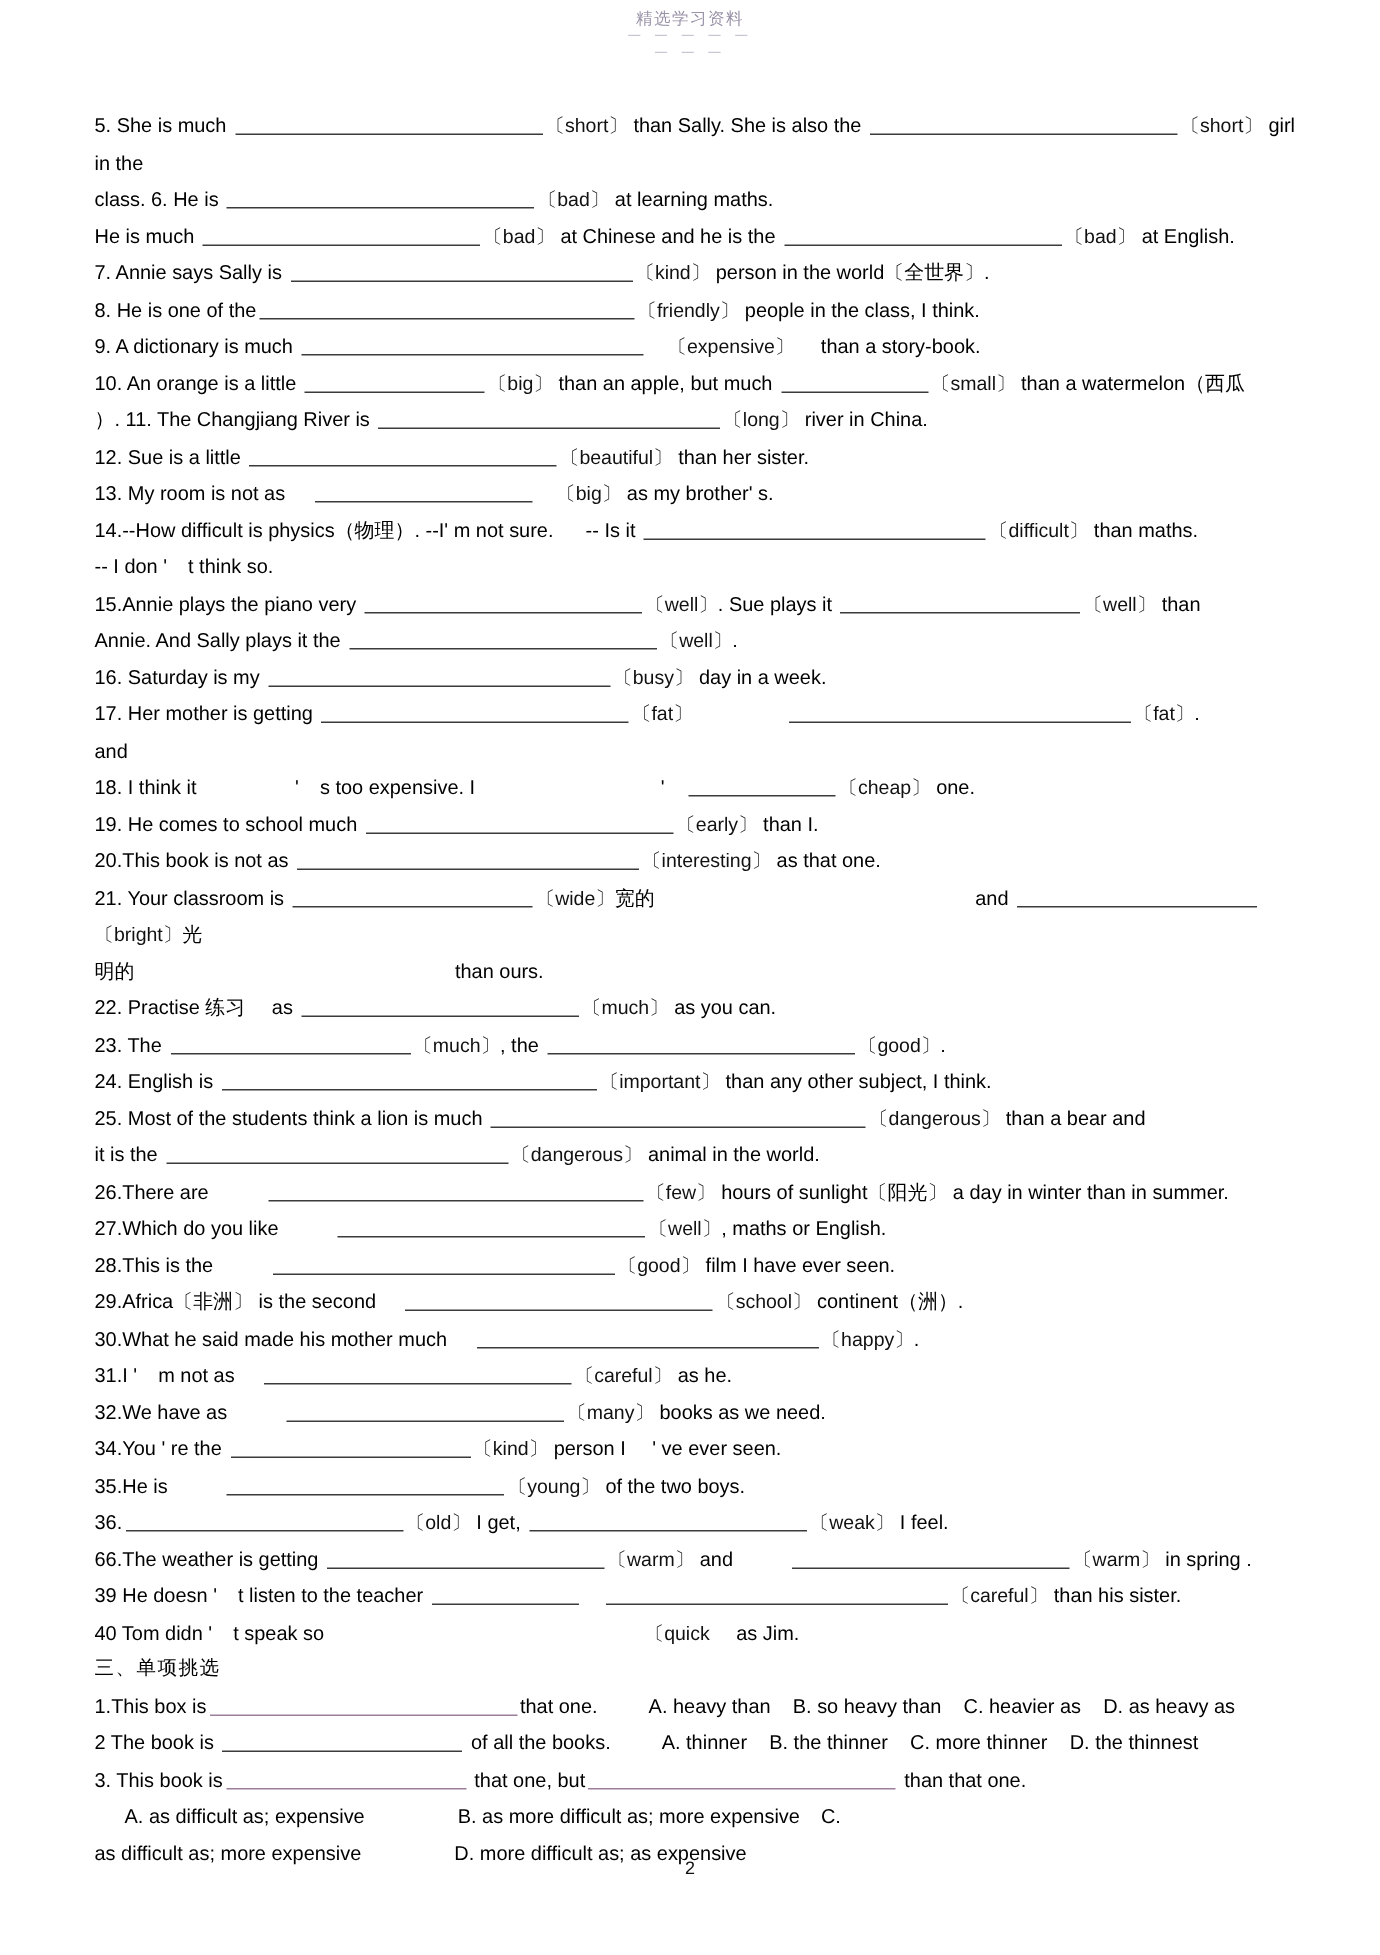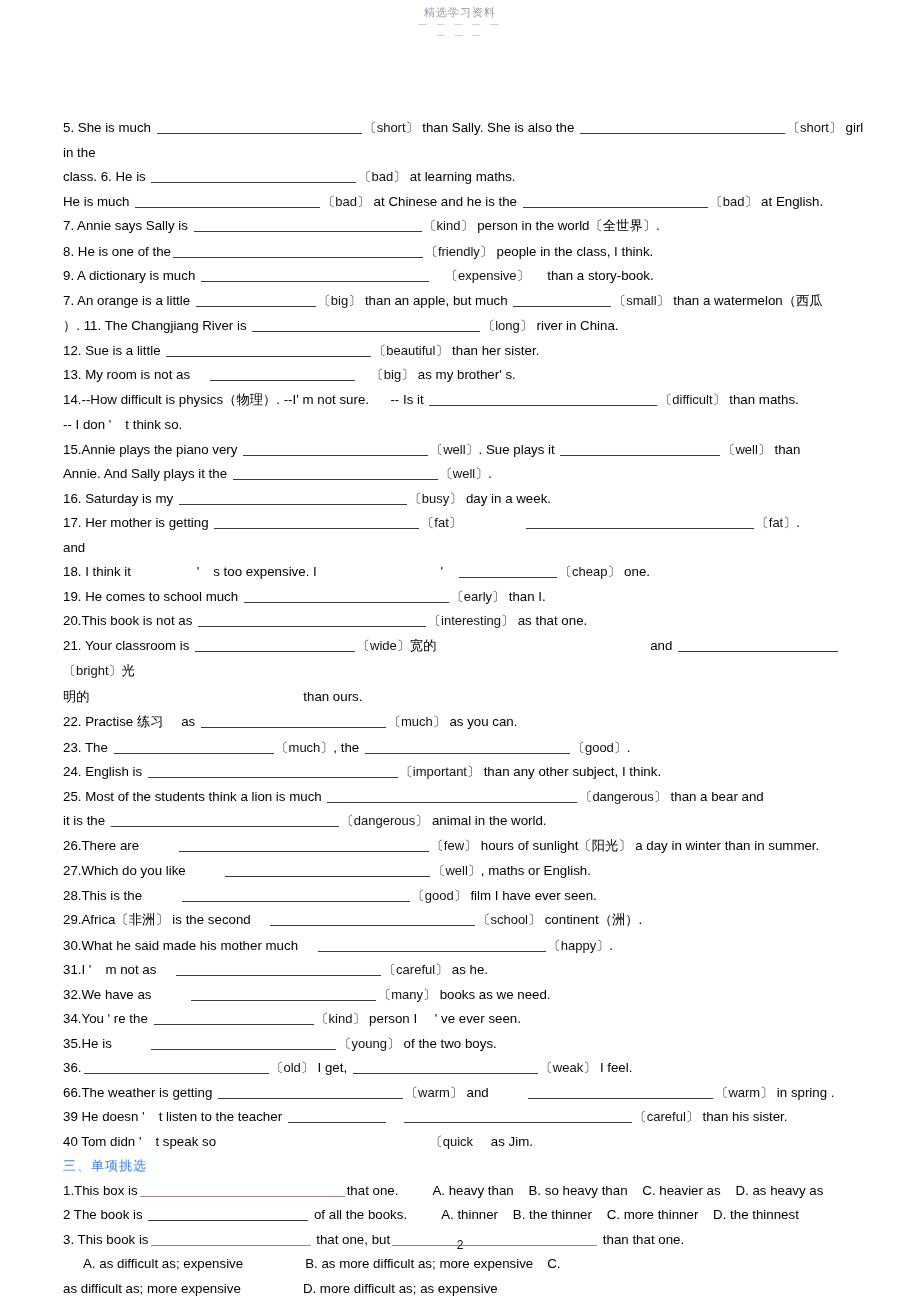--- a/index.html
+++ b/index.html
@@ -46,21 +46,20 @@
   }
   
   .content {
     position: absolute;
     left: 63px;
     top: 72px;
     width: 808px;
     font-size: 13.3px;
     line-height: 24.5px;
     color: #000;
-    margin-top: 44px;
   }
   .line {
     white-space: pre-wrap;
     min-height: 24.5px;
     position: relative;
   }
   
   .blank {
     display: inline-block;
     border-bottom: 1px solid #3b3b3b;
@@ -75,25 +74,25 @@
   .b-2xl { width: 160px; }
   .b-3xl { width: 185px; }
   .b-4xl { width: 205px; }
   .b-5xl { width: 228px; }
   .b-6xl { width: 250px; }
   .cue {
     font-size: 13px;
     color: #111;
     white-space: nowrap;
   }
-  .cn { font-family: Liberation Mono, monospace; }
+  .cn { font-family: Liberation Serif, serif; }
   .section-head {
     font-family: "DejaVu Sans", sans-serif;
     font-size: 13px;
-    color: #3b82f6;
+    color: #000000;
     letter-spacing: 1px;
   }
   .gap-s { display: inline-block; width: 14px; }
   .gap-m { display: inline-block; width: 34px; }
   .gap-l { display: inline-block; width: 62px; }
   .gap-xl { display: inline-block; width: 120px; }
   .gap-xxl { display: inline-block; width: 210px; }
   .indent { display: inline-block; width: 20px; }
   
   .page-number {
@@ -117,21 +116,21 @@
     <div class="wm-sub">— — —</div>
   </div>
 
   <div class="content" id="content-root">
       <div class="line"><span>5. She is much </span><span class="blank b-4xl"></span><span class="cue">〔short〕</span><span> than Sally. She is also the </span><span class="blank b-4xl"></span><span class="cue">〔short〕</span><span> girl in the</span></div>
       <div class="line"><span>class. 6. He is </span><span class="blank b-4xl"></span><span class="cue">〔bad〕</span><span> at learning maths.</span></div>
       <div class="line"><span>He is much </span><span class="blank b-3xl"></span><span class="cue">〔bad〕</span><span> at Chinese and he is the </span><span class="blank b-3xl"></span><span class="cue">〔bad〕</span><span> at English.</span></div>
       <div class="line"><span>7. Annie says Sally is </span><span class="blank b-5xl"></span><span class="cue">〔kind〕</span><span> person in the world〔</span><span class="cn">全世界</span><span>〕.</span></div>
       <div class="line"><span>8. He is one of the</span><span class="blank b-6xl"></span><span class="cue">〔friendly〕</span><span> people in the class, I think.</span></div>
       <div class="line"><span>9. A dictionary is much </span><span class="blank b-5xl"></span><span class="gap-s"></span><span class="cue">〔expensive〕</span><span class="gap-s"></span><span> than a story-book.</span></div>
-      <div class="line"><span>7. An orange is a little </span><span class="blank b-lg"></span><span class="cue">〔big〕</span><span> than an apple, but much </span><span class="blank b-md"></span><span class="cue">〔small〕</span><span> than a watermelon（</span><span class="cn">西瓜</span><span></span></div>
+      <div class="line"><span>10. An orange is a little </span><span class="blank b-lg"></span><span class="cue">〔big〕</span><span> than an apple, but much </span><span class="blank b-md"></span><span class="cue">〔small〕</span><span> than a watermelon（</span><span class="cn">西瓜</span><span></span></div>
       <div class="line"><span>）. 11. The Changjiang River is </span><span class="blank b-5xl"></span><span class="cue">〔long〕</span><span> river in China.</span></div>
       <div class="line"><span>12. Sue is a little </span><span class="blank b-4xl"></span><span class="cue">〔beautiful〕</span><span> than her sister.</span></div>
       <div class="line"><span>13. My room is not as </span><span class="gap-s"></span><span class="blank b-xl"></span><span class="gap-s"></span><span class="cue">〔big〕</span><span> as my brother' s.</span></div>
       <div class="line"><span>14.--How difficult is physics（</span><span class="cn">物理</span><span>）. --I' m not sure. </span><span class="gap-s"></span><span> -- Is it </span><span class="blank b-5xl"></span><span class="cue">〔difficult〕</span><span> than maths.</span></div>
       <div class="line"><span>-- I don '</span><span class="gap-s"></span><span>t think so.</span></div>
       <div class="line"><span>15.Annie plays the piano very </span><span class="blank b-3xl"></span><span class="cue">〔well〕</span><span>. Sue plays it </span><span class="blank b-2xl"></span><span class="cue">〔well〕</span><span> than</span></div>
       <div class="line"><span>Annie. And Sally plays it the </span><span class="blank b-4xl"></span><span class="cue">〔well〕</span><span>.</span></div>
       <div class="line"><span>16. Saturday is my </span><span class="blank b-5xl"></span><span class="cue">〔busy〕</span><span> day in a week.</span></div>
       <div class="line"><span>17. Her mother is getting </span><span class="blank b-4xl"></span><span class="cue">〔fat〕</span><span class="gap-l"></span><span class="blank b-5xl"></span><span class="cue">〔fat〕</span><span>.</span></div>
       <div class="line"><span>and</span></div>

